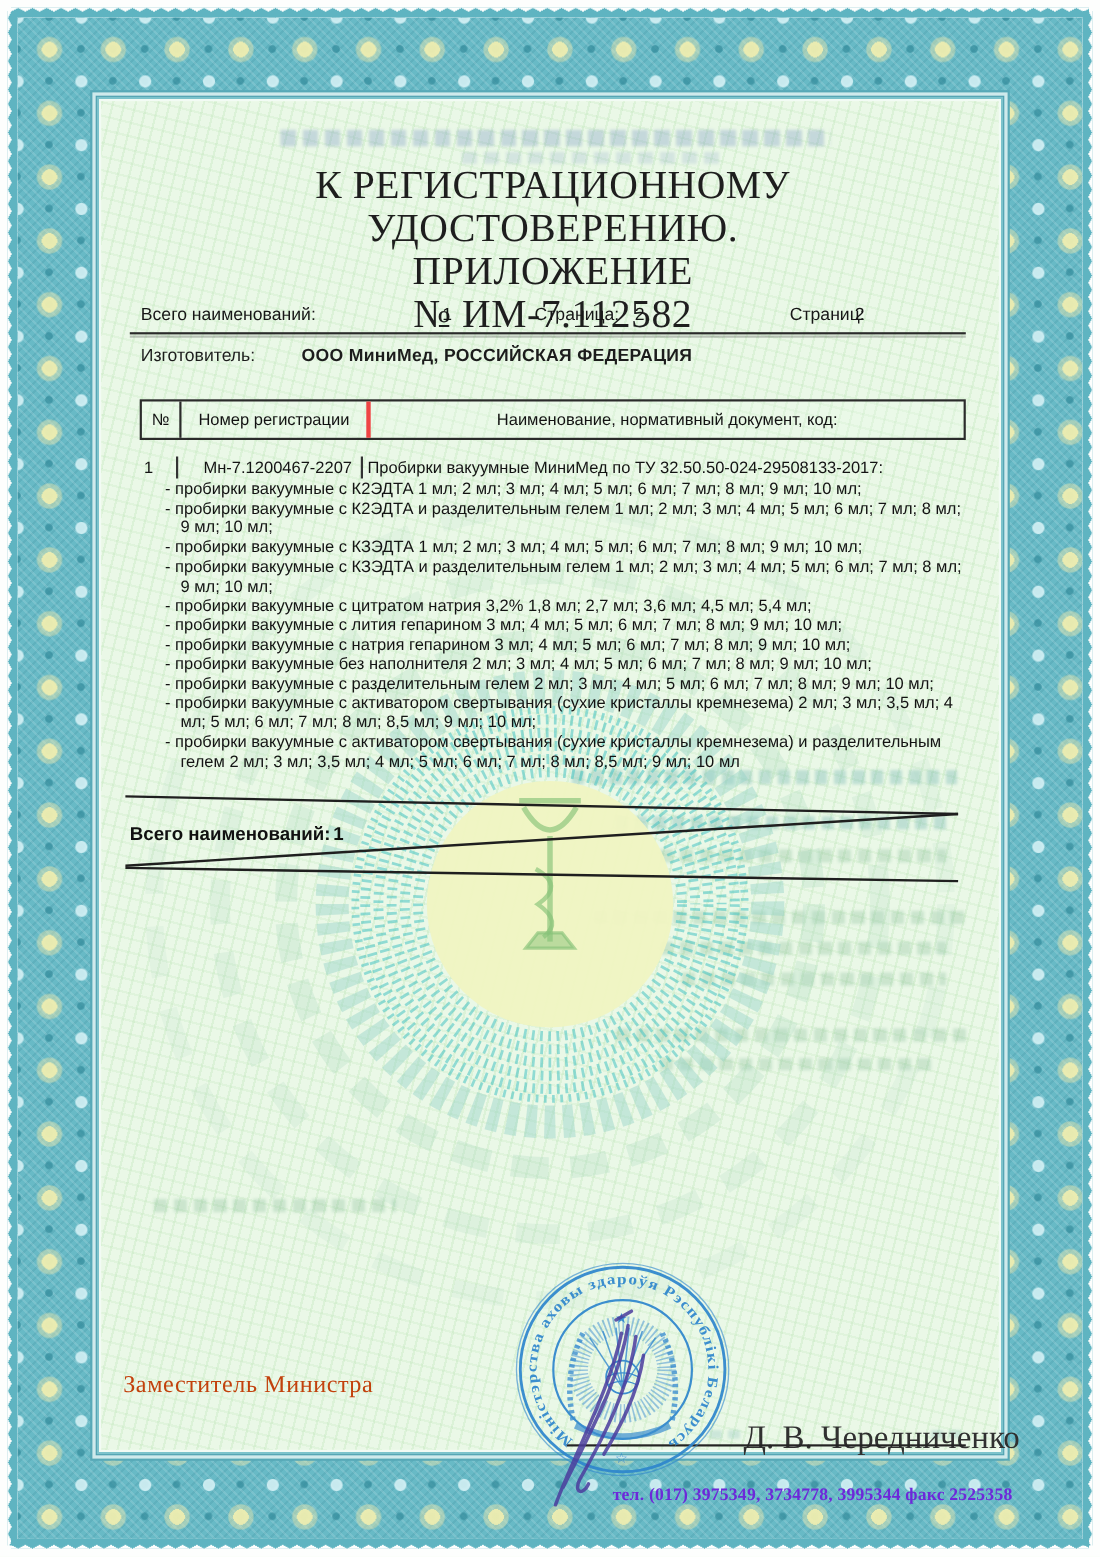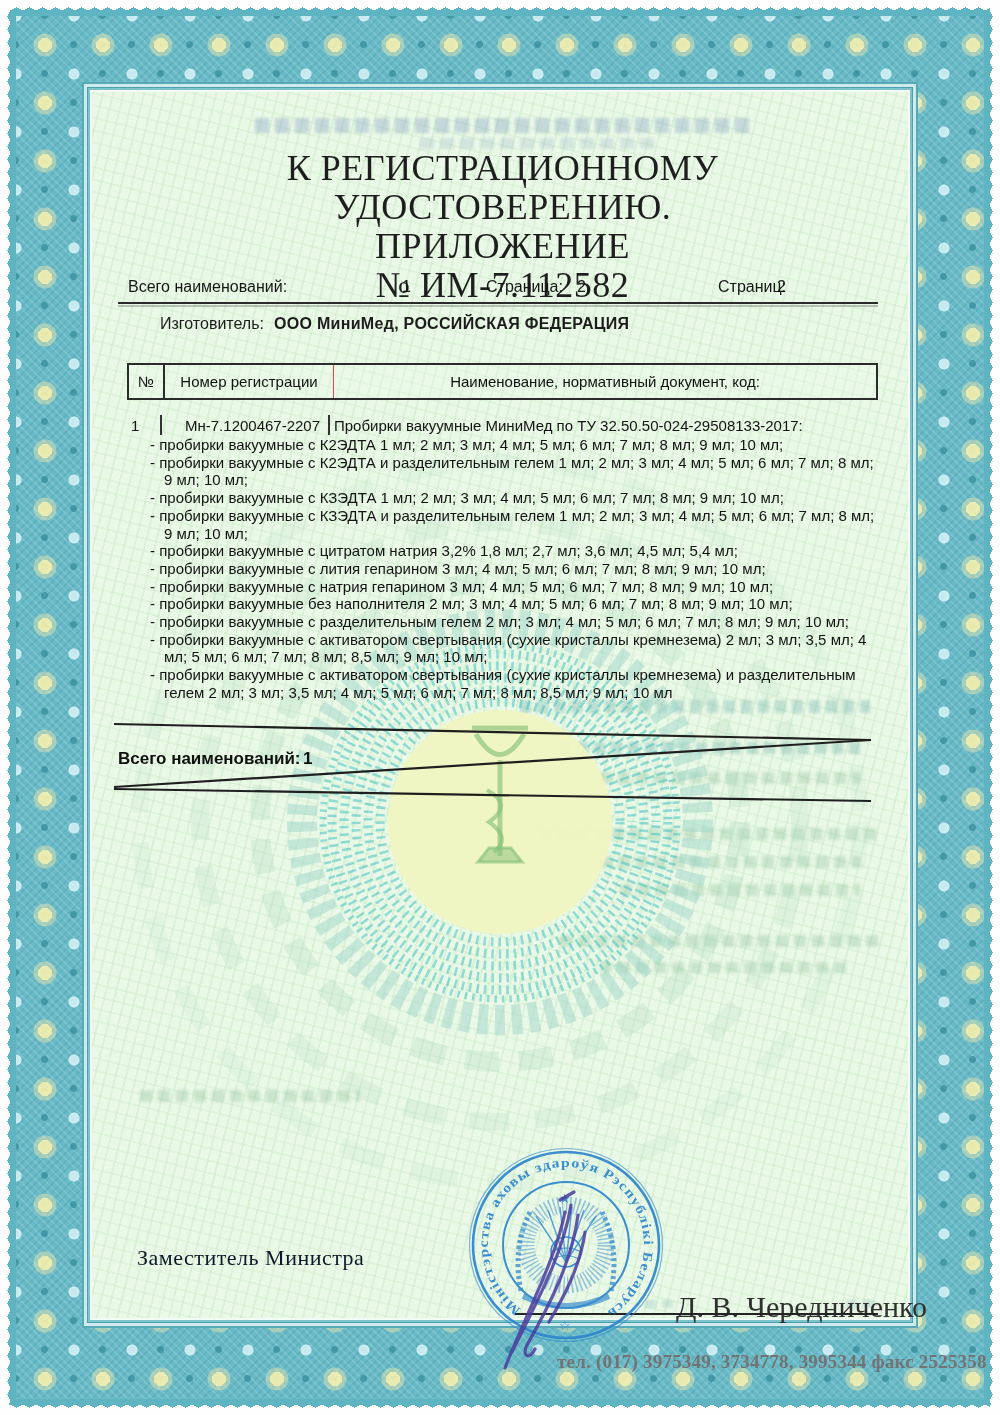--- a/index.html
+++ b/index.html
@@ -42,34 +42,34 @@
   .title-line{font-family:"Liberation Serif",serif;font-size:36px;line-height:39px;letter-spacing:.5px;}
   
   .meta{top:278px;font-size:16px;color:#161616;z-index:4;}
   .rule{left:118px;top:302px;width:760px;height:2px;background:#2a2a2a;box-shadow:0 3px 0 rgba(70,70,70,.3);z-index:4;}
   .mfr{top:315px;font-size:16px;z-index:4;}
   .bold{font-weight:bold;}
   
   .thead{left:127px;top:363px;width:751px;height:37px;border:2px solid #2b2b2b;display:flex;
          align-items:center;font-size:15px;color:#121212;box-sizing:border-box;z-index:4;background:rgba(235,250,235,.25);}
   .th1{width:34px;text-align:center;border-right:2px solid #2b2b2b;align-self:stretch;display:flex;align-items:center;justify-content:center;}
-  .th2{width:168px;text-align:center;border-right:1px solid #ef4444;align-self:stretch;display:flex;align-items:center;justify-content:center;}
+  .th2{width:168px;text-align:center;border-right:4px solid #ef4444;align-self:stretch;display:flex;align-items:center;justify-content:center;}
   .th3{flex:1;text-align:center;}
   
   .brow{font-size:15px;color:#131313;z-index:4;}
   .vsep{width:1.5px;background:#333;z-index:4;}
   .items{left:150px;top:436px;width:730px;font-size:15px;line-height:17.7px;color:#131313;z-index:4;}
   .items .item{padding-left:14px;text-indent:-14px;}
   
   .closing{left:118px;top:749px;font-size:17px;font-weight:bold;color:#101010;z-index:4;}
   
-  .deputy{left:112px;top:1245px;font-size:22px;color:#0f172a;letter-spacing:.5px;z-index:4;margin-left:25px;}
+  .deputy{left:112px;top:1245px;font-size:22px;color:#c2410c;letter-spacing:.5px;z-index:4;}
   .signer{left:676px;top:1290px;font-size:30px;color:#303030;z-index:5;}
   .sig-line{left:515px;top:1313px;width:363px;height:2px;background:#242424;z-index:5;}
-  .phone{left:557px;top:1351px;font-size:19px;font-weight:bold;color:#737373;z-index:5;letter-spacing:.2px;}
+  .phone{left:557px;top:1351px;font-size:16px;font-weight:bold;color:#6d28d9;z-index:5;letter-spacing:.2px;}
   
   .ghost{position:absolute;z-index:2;filter:blur(1.5px);
     background:repeating-linear-gradient(90deg, rgba(90,165,165,.30) 0 11px, transparent 11px 17px);}
   .ghost.green{background:repeating-linear-gradient(90deg, rgba(120,180,140,.28) 0 12px, transparent 12px 18px);}
   .ghost.blue{background:repeating-linear-gradient(90deg, rgba(110,140,190,.30) 0 14px, transparent 14px 20px);}
   svg.layer{position:absolute;left:0;top:0;z-index:3;pointer-events:none;}
   svg.fg{z-index:6;}
 </style>
 </head>
 <body>
@@ -128,21 +128,21 @@
     <div class="title-line">№  ИМ-7.112582</div>
   </div>
 
   <div class="abs meta" style="left:128px;">Всего наименований:</div>
   <div class="abs meta" style="left:402px;">1</div>
   <div class="abs meta" style="left:486px;">Страница:</div>
   <div class="abs meta" style="left:577px;">2</div>
   <div class="abs meta" style="left:718px;">Страниц:</div>
   <div class="abs meta" style="left:777px;">2</div>
   <div class="abs rule"></div>
-  <div class="abs mfr" style="left:116px;padding-left:44px;">Изготовитель:</div>
+  <div class="abs mfr" style="left:128px;">Изготовитель:</div>
   <div class="abs mfr bold" style="left:274px;letter-spacing:.3px;">ООО МиниМед, РОССИЙСКАЯ ФЕДЕРАЦИЯ</div>
 
   <div class="abs thead">
     <div class="th1">№</div>
     <div class="th2">Номер регистрации</div>
     <div class="th3">Наименование, нормативный документ, код:</div>
   </div>
 
   <div class="abs brow" style="left:131px;top:417px;">1</div>
   <div class="abs vsep" style="left:160px;top:415px;height:20px;"></div>

